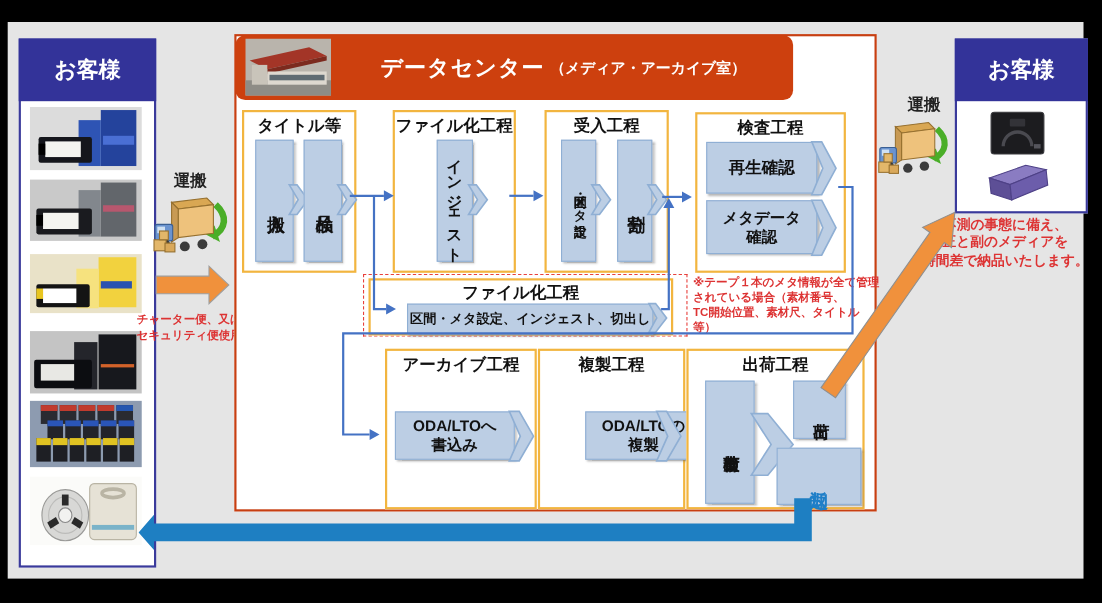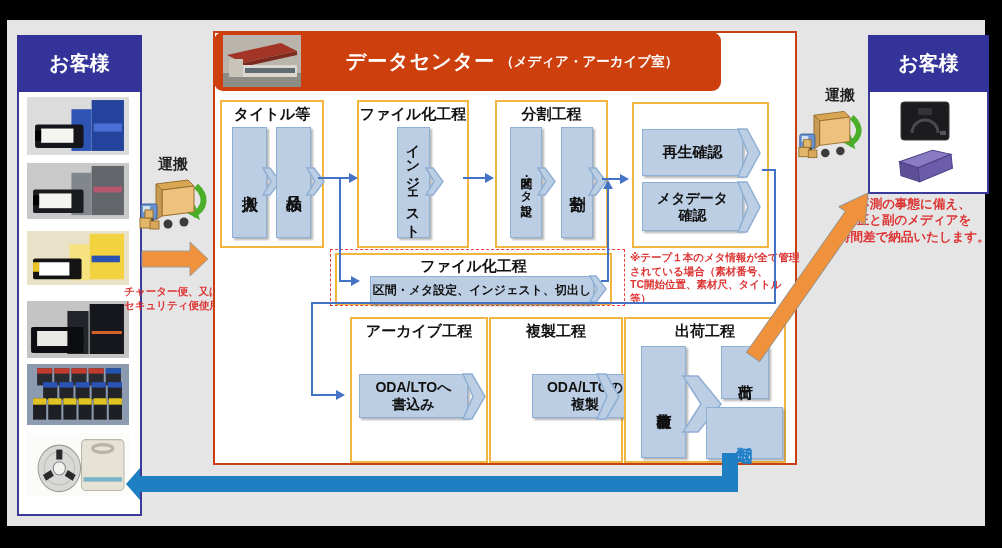--- a/index.html
+++ b/index.html
@@ -218,36 +218,37 @@
         <div class="proc-title">ファイル化工程</div>
         <div class="vstep" style="left:38px;top:25px;width:31px;height:109px;font-size:14px;">インジェスト</div>
         <div class="chev" style="left:67px;top:66px;">
           <svg width="17" height="27">
               <polygon points="0,0 7,0 17,13.5 7,27 0,27 8,13.5" fill="#bccee4" stroke="#8fafd4" stroke-width="1.5"></polygon>
             </svg>
         </div>
       </div>
 
       <div class="proc" style="left:280px;top:67px;width:109px;height:144px;">
-        <div class="proc-title">分割工程</div>
+        <div class="proc-title">受入工程</div>
         <div class="vstep" style="left:13px;top:25px;width:30px;height:109px;font-size:11.5px;">区間・メタ設定</div>
         <div class="chev" style="left:41px;top:66px;">
           <svg width="17" height="27">
               <polygon points="0,0 7,0 17,13.5 7,27 0,27 8,13.5" fill="#bccee4" stroke="#8fafd4" stroke-width="1.5"></polygon>
             </svg>
         </div>
         <div class="vstep" style="left:64px;top:25px;width:30px;height:109px;font-size:16px;">分割</div>
         <div class="chev" style="left:92px;top:66px;">
           <svg width="17" height="27">
               <polygon points="0,0 7,0 17,13.5 7,27 0,27 8,13.5" fill="#bccee4" stroke="#8fafd4" stroke-width="1.5"></polygon>
             </svg>
         </div>
       </div>
 
       <div class="proc" style="left:417px;top:69px;width:133px;height:142px;">
+        <div class="proc-title">検査工程</div>
         <div class="hstep-rect" style="left:8px;top:25px;width:99px;height:45px;font-size:15px;">再生確認</div>
         <div class="chev" style="left:104px;top:25px;">
           <svg width="22" height="48">
               <polygon points="0,0 9,0 22,24 9,48 0,48 10,24" fill="#bccee4" stroke="#8fafd4" stroke-width="1.5"></polygon>
             </svg>
         </div>
         <div class="hstep-rect" style="left:8px;top:78px;width:99px;height:47px;font-size:14px;line-height:1.2;">メタデータ
 確認</div>
         <div class="chev" style="left:104px;top:78px;">
           <svg width="22" height="50">

